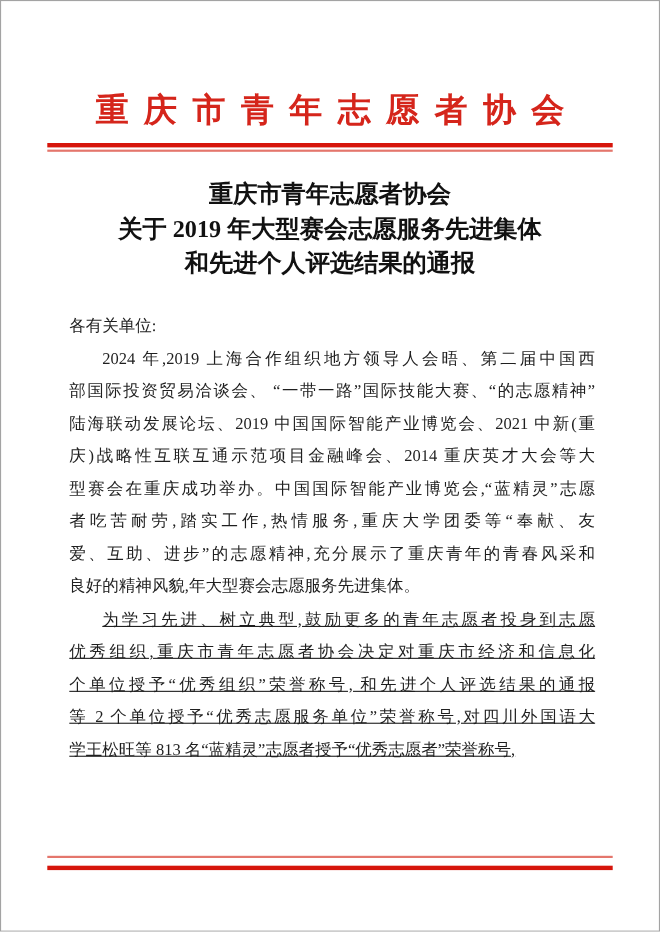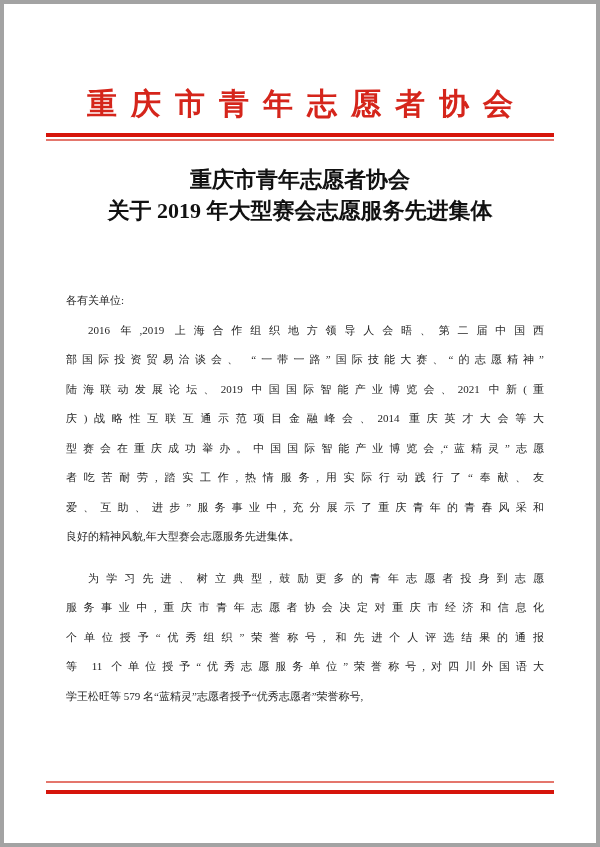--- a/index.html
+++ b/index.html
@@ -6,21 +6,21 @@
     margin: 0;
     padding: 0;
     background: #ffffff;
   }
   .page {
     position: relative;
     width: 600px;
     height: 847px;
     box-sizing: border-box;
     background: #ffffff;
-    border: 4px solid #a3a3a3;
+    border: 1px solid #a3a3a3;
     font-family: "Liberation Serif", "DejaVu Serif", serif;
     color: #1a1a1a;
     overflow: hidden;
   }
   
   .letterhead {
     position: absolute;
     top: 80px;
     left: 0;
     width: 100%;
@@ -60,37 +60,38 @@
     height: 31px;
     line-height: 31px;
     white-space: nowrap;
   }
   
   .body-text {
     position: absolute;
     top: 282px;
     left: 62px;
     width: 478px;
-    font-size: 11px;
+    font-size: 15px;
     color: #1f1f1f;
   }
   .line {
     height: 29.5px;
     line-height: 29.5px;
     white-space: nowrap;
   }
   .fill {
     text-align: justify;
     text-align-last: justify;
   }
   .indent {
     text-indent: 2em;
   }
   .para2 {
-    margin-top: 12px;
+    margin-top: 1px;
+    text-decoration: underline;
   }
   
   .rule-bottom {
     position: absolute;
     top: 777px;
     left: 42px;
     right: 42px;
     height: 13px;
     box-sizing: border-box;
     border-top: 2px solid #e4766c;
@@ -102,42 +103,43 @@
 
 <div class="page">
 
   <div class="letterhead">重庆市青年志愿者协会</div>
 
   <div class="rule-top"></div>
 
   <div class="doc-title">
     <div class="t-line">重庆市青年志愿者协会</div>
     <div class="t-line">关于 2019 年大型赛会志愿服务先进集体</div>
+    <div class="t-line">和先进个人评选结果的通报</div>
   </div>
 
   <div class="body-text">
 
     <div class="line">各有关单位:</div>
 
     <div>
-      <div class="line fill indent">2016 年,2019 上海合作组织地方领导人会晤、第二届中国西</div>
+      <div class="line fill indent">2024 年,2019 上海合作组织地方领导人会晤、第二届中国西</div>
       <div class="line fill">部国际投资贸易洽谈会、 “一带一路”国际技能大赛、“的志愿精神”</div>
       <div class="line fill">陆海联动发展论坛、2019 中国国际智能产业博览会、2021 中新(重</div>
       <div class="line fill">庆)战略性互联互通示范项目金融峰会、2014 重庆英才大会等大</div>
       <div class="line fill">型赛会在重庆成功举办。中国国际智能产业博览会,“蓝精灵”志愿</div>
-      <div class="line fill">者吃苦耐劳,踏实工作,热情服务,用实际行动践行了“奉献、友</div>
-      <div class="line fill">爱、互助、进步”服务事业中,充分展示了重庆青年的青春风采和</div>
+      <div class="line fill">者吃苦耐劳,踏实工作,热情服务,重庆大学团委等“奉献、友</div>
+      <div class="line fill">爱、互助、进步”的志愿精神,充分展示了重庆青年的青春风采和</div>
       <div class="line">良好的精神风貌,年大型赛会志愿服务先进集体。</div>
     </div>
 
     <div class="para2">
       <div class="line fill indent">为学习先进、树立典型,鼓励更多的青年志愿者投身到志愿</div>
-      <div class="line fill">服务事业中,重庆市青年志愿者协会决定对重庆市经济和信息化</div>
+      <div class="line fill">优秀组织,重庆市青年志愿者协会决定对重庆市经济和信息化</div>
       <div class="line fill">个单位授予“优秀组织”荣誉称号, 和先进个人评选结果的通报</div>
-      <div class="line fill">等 11 个单位授予“优秀志愿服务单位”荣誉称号,对四川外国语大</div>
-      <div class="line">学王松旺等 579 名“蓝精灵”志愿者授予“优秀志愿者”荣誉称号,</div>
+      <div class="line fill">等 2 个单位授予“优秀志愿服务单位”荣誉称号,对四川外国语大</div>
+      <div class="line">学王松旺等 813 名“蓝精灵”志愿者授予“优秀志愿者”荣誉称号,</div>
     </div>
 
   </div>
 
   <div class="rule-bottom"></div>
 
 </div>
 
 </body></html>

